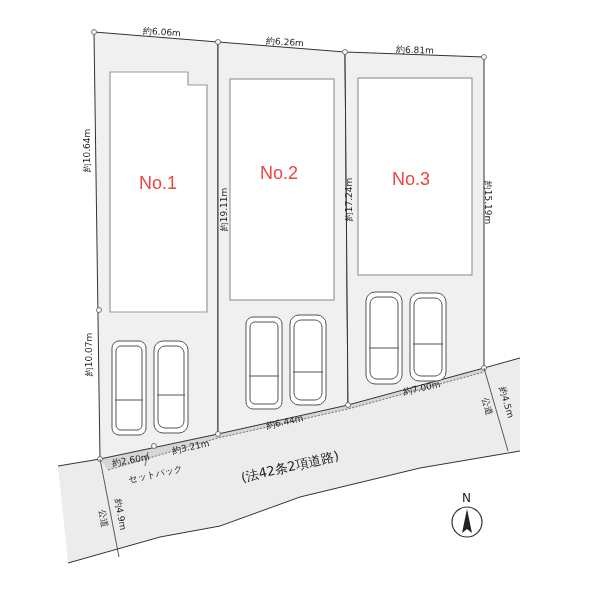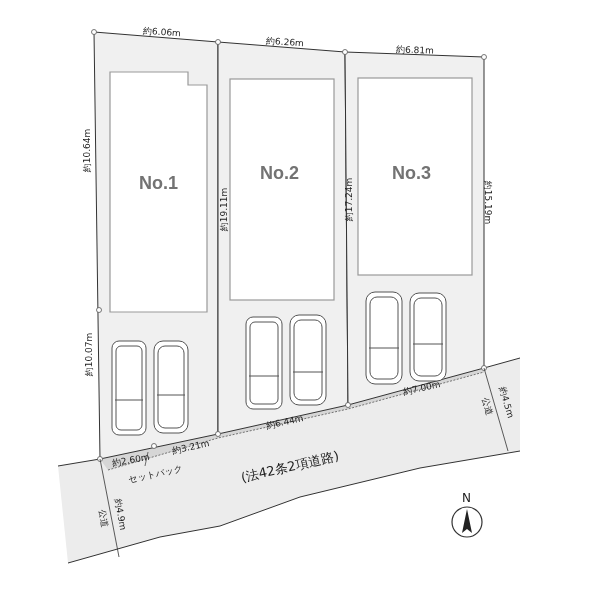--- a/index.html
+++ b/index.html
@@ -1,19 +1,19 @@
 <!DOCTYPE html>
 <html><head>
 <meta charset="utf-8">
 <style>
   html,body{margin:0;padding:0;background:#ffffff;}
   body{width:600px;height:600px;position:relative;overflow:hidden;font-family:"DejaVu Sans","Liberation Sans",sans-serif;}
   svg{position:absolute;left:0;top:0;}
   .lbl{position:absolute;font-size:9px;color:#222;white-space:nowrap;font-family:"DejaVu Sans",sans-serif;line-height:1;}
-  .lotname{position:absolute;font-size:18px;font-weight:bold;color:#737373;font-family:"Liberation Sans","DejaVu Sans",sans-serif;}
+  .lotname{position:absolute;font-size:18px;font-weight:normal;color:#ef4444;font-family:"Liberation Sans","DejaVu Sans",sans-serif;}
   .road-label{position:absolute;font-size:13px;color:#222;white-space:nowrap;font-family:"DejaVu Sans",sans-serif;}
 </style>
 </head>
 <body>
 
 <svg width="600" height="600" viewBox="0 0 600 600">
 
   <polygon points="58,466 100,459 218,434 348,405 484,368 520,358 520,451 420,468 300,497 220,526 160,537 68,563" fill="#ececec" stroke="none"></polygon>
   <polyline points="58,466 100,459" fill="none" stroke="#333" stroke-width="1"></polyline>
   <polyline points="484,368 520,358" fill="none" stroke="#333" stroke-width="1"></polyline>
@@ -79,21 +79,21 @@
 <div class="lbl" style="left:396px;top:46px;transform:rotate(2deg);">約6.81m</div>
 
 <div class="lbl" style="left:66px;top:146px;transform:rotate(-90deg);">約10.64m</div>
 <div class="lbl" style="left:68px;top:350px;transform:rotate(-90deg);">約10.07m</div>
 <div class="lbl" style="left:203px;top:205px;transform:rotate(-90deg);">約19.11m</div>
 <div class="lbl" style="left:328px;top:195px;transform:rotate(-90deg);">約17.24m</div>
 <div class="lbl" style="left:466px;top:198px;transform:rotate(90deg);">約15.19m</div>
 
 <div class="lotname" style="left:139px;top:173px;">No.1</div>
 <div class="lotname" style="left:260px;top:163px;">No.2</div>
-<div class="lotname" style="left:392px;top:163px;">No.3</div>
+<div class="lotname" style="left:392px;top:169px;">No.3</div>
 
 <div class="lbl" style="left:112px;top:456px;transform:rotate(-10deg);">約2.60m</div>
 <div class="lbl" style="left:172px;top:443px;transform:rotate(-12deg);">約3.21m</div>
 <div class="lbl" style="left:266px;top:418px;transform:rotate(-12deg);">約6.44m</div>
 <div class="lbl" style="left:403px;top:384px;transform:rotate(-12deg);">約7.00m</div>
 <div class="lbl" style="left:128px;top:470px;transform:rotate(-12deg);">セットバック</div>
 
 <div class="road-label" style="left:240px;top:458px;transform:rotate(-13deg);">(法42条2項道路)</div>
 <div class="lbl" style="left:104px;top:510px;transform:rotate(80deg);">約4.9m</div>
 <div class="lbl" style="left:94px;top:514px;transform:rotate(80deg);">公道</div>

